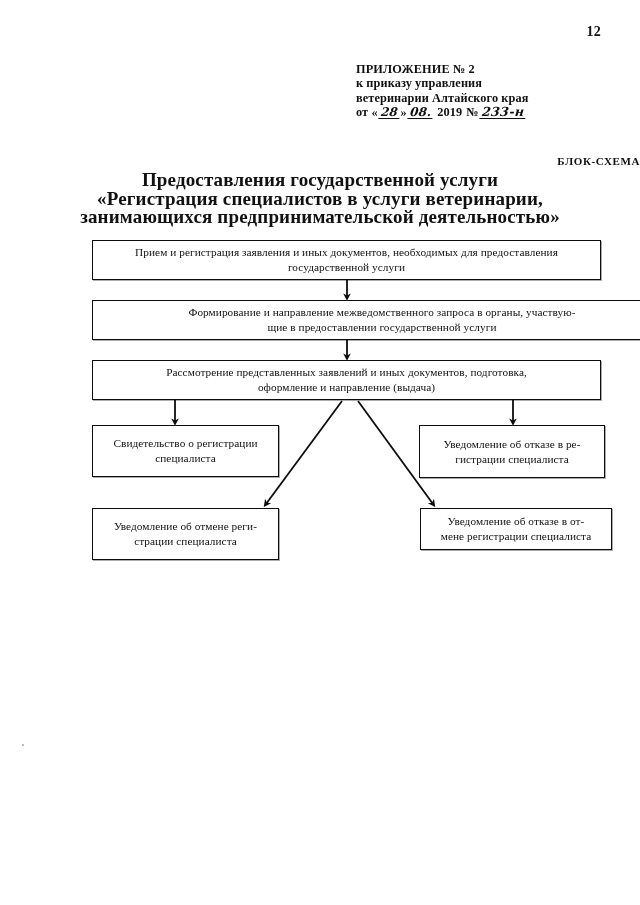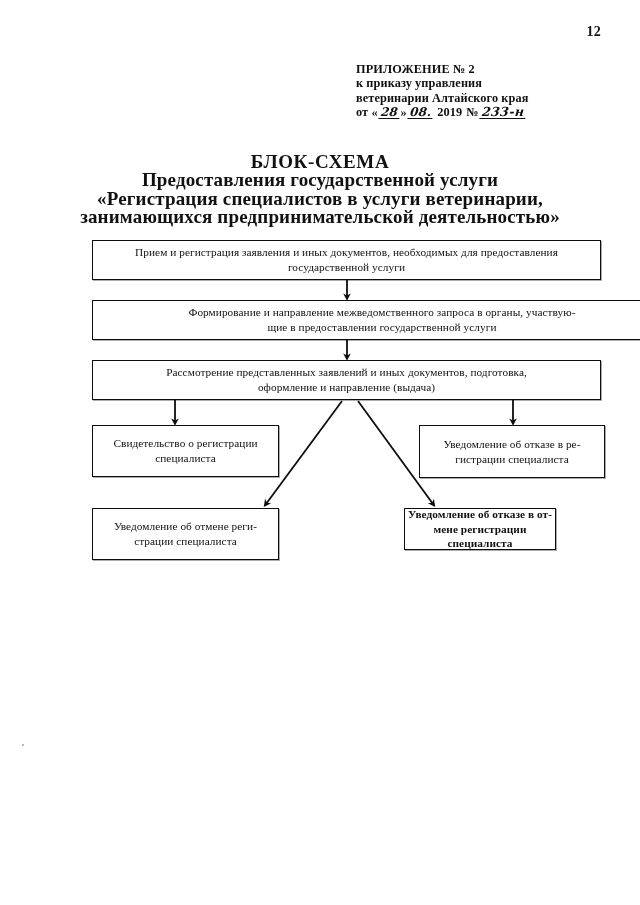--- a/index.html
+++ b/index.html
@@ -74,23 +74,24 @@
   .title-block {
     position: absolute;
     top: 152px;
     left: 0;
     width: 640px;
     text-align: center;
     font-weight: bold;
     letter-spacing: 0.15px;
   }
   .title-main {
-    font-size: 19px;
+    font-size: 11px;
     line-height: 19px;
     letter-spacing: 0.6px;
+    text-align: right;
   }
   .title-sub {
     font-size: 19px;
     line-height: 18.5px;
   }
 
   
   .flow {
     position: absolute;
     top: 0;
@@ -123,21 +124,21 @@
   }
   .node span { display: block; width: 100%; }
 
   
   #node-intake   { left: 92px;  top: 240px; width: 509px; height: 40px; }
   #node-request  { left: 92px;  top: 300px; width: 580px; height: 40px; }
   #node-review   { left: 92px;  top: 360px; width: 509px; height: 40px; }
   #node-cert     { left: 92px;  top: 425px; width: 187px; height: 52px; }
   #node-refuse   { left: 419px; top: 425px; width: 186px; height: 53px; }
   #node-cancel   { left: 92px;  top: 508px; width: 187px; height: 52px; }
-  #node-refcancel{ left: 404px; top: 508px; width: 152px; height: 42px; font-weight: bold; }
+  #node-refcancel{ left: 420px; top: 508px; width: 192px; height: 42px; }
 
   
   .speck {
     position: absolute;
     left: 22px;
     top: 744px;
     width: 2px;
     height: 2px;
     background: #b9b9b9;
   }

